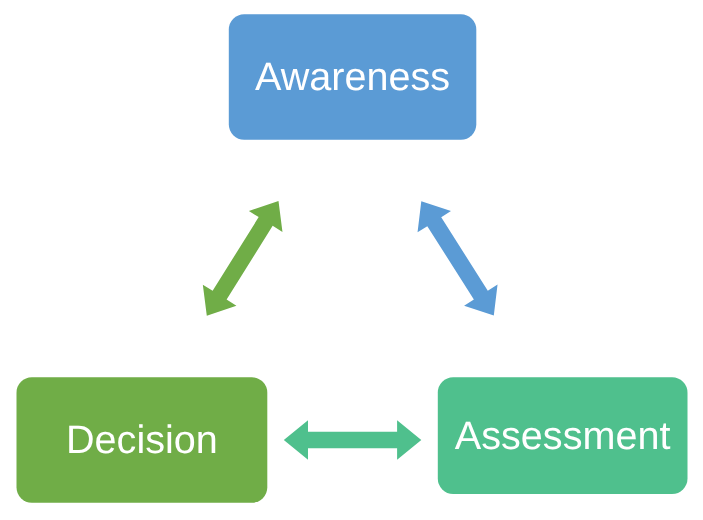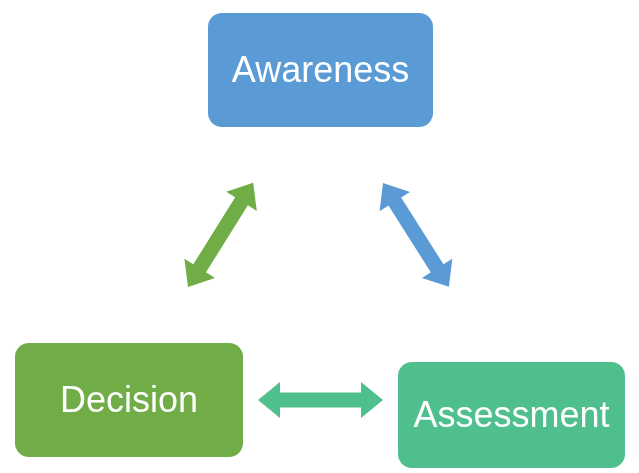--- a/index.html
+++ b/index.html
@@ -21,21 +21,21 @@
     border-radius: 14px;
     display: flex;
     align-items: center;
     justify-content: center;
     font-size: 36px;
     font-weight: 400;
     letter-spacing: 0px;
   }
   .node-awareness  { left: 208px; top: 13px;  width: 225px; height: 114px; }
   .node-decision   { left: 15px;  top: 343px; width: 228px; height: 114px; }
-  .node-assessment { left: 398px; top: 362px; width: 227px; height: 106px; }
+  .node-assessment { left: 398px; top: 343px; width: 227px; height: 106px; }
   .connector-layer {
     position: absolute;
     left: 0;
     top: 0;
     width: 639px;
     height: 473px;
   }
 </style>
 </head>
 <body>

